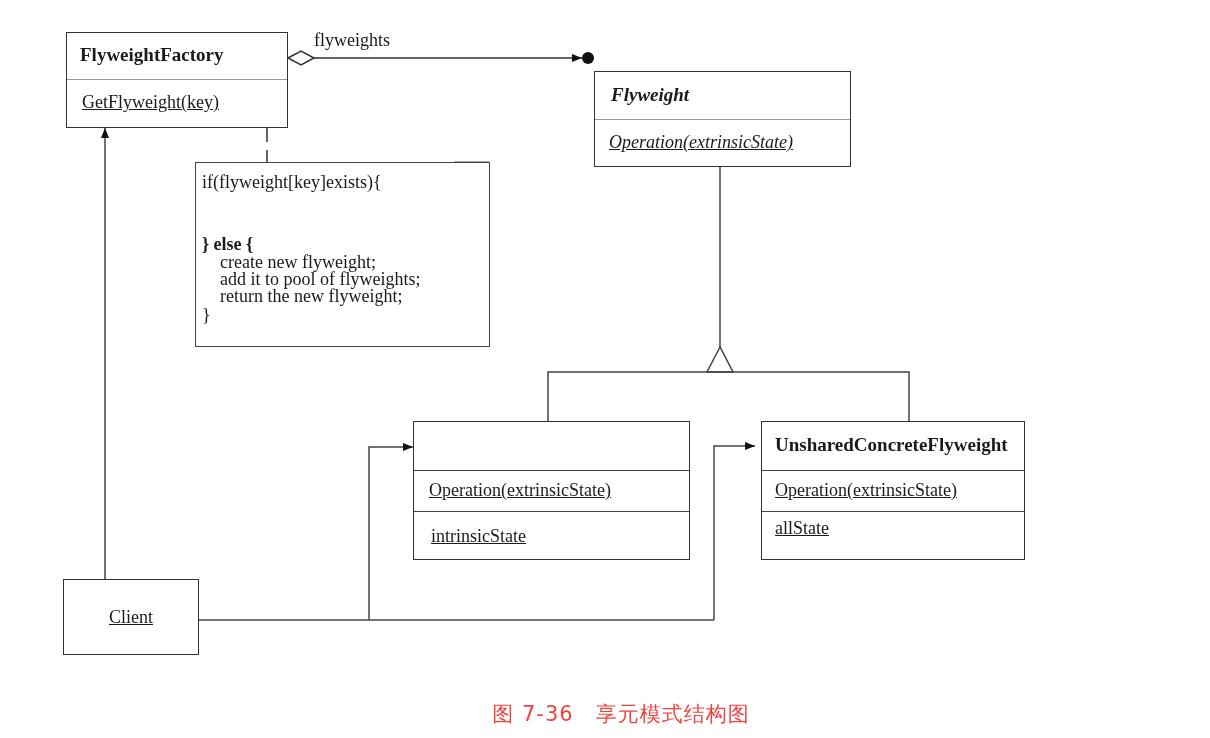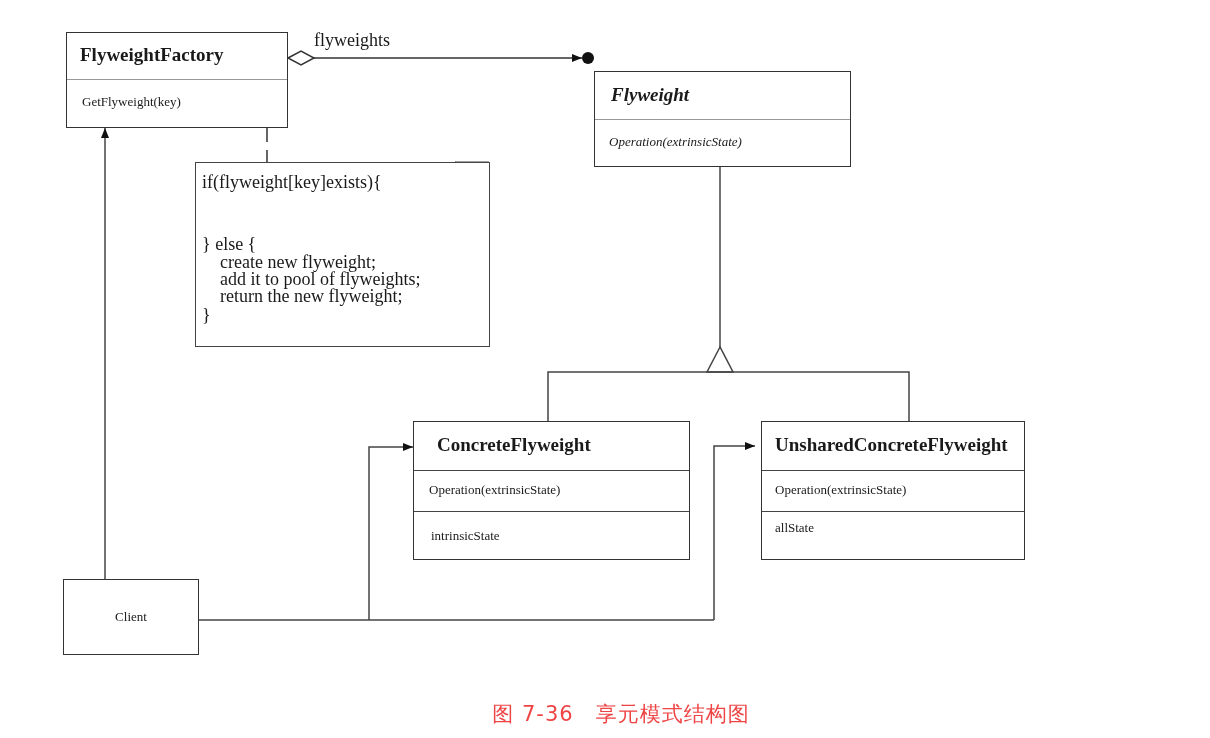--- a/index.html
+++ b/index.html
@@ -4,21 +4,21 @@
 <style>
   html, body { margin: 0; padding: 0; background: #ffffff; }
   body { width: 1210px; height: 738px; position: relative; overflow: hidden;
          font-family: "Liberation Serif", "DejaVu Serif", serif; color: #1a1a1a; }
   #diagram { position: absolute; left: 0; top: 0; }
   .box { position: absolute; border: 1.5px solid #333; background: #fff; box-sizing: border-box; }
   .sec { position: absolute; left: 0; right: 0; box-sizing: border-box; white-space: nowrap; }
   .sec.div { border-top: 1px solid #999; }
   .sec.div2 { border-top: 1.5px solid #444; }
   .title { font-weight: bold; font-size: 19px; }
-  .op { font-size: 13px; }
+  .op { font-size: 18px; text-decoration: underline; }
   .ital { font-style: italic; }
   .note { position: absolute; left: 195px; top: 162px; width: 295px; height: 185px;
           border: 1.5px solid #444; background: #fff; box-sizing: border-box; }
   .note-line { position: absolute; left: 6px; font-size: 18px; line-height: 18px; white-space: pre; }
   .label { position: absolute; font-size: 18px; white-space: nowrap; }
   .caption { position: absolute; left: 16px; width: 1210px; top: 700px; text-align: center;
              font-size: 21px; font-family: "DejaVu Sans", sans-serif; letter-spacing: 1px; color: #ef4444; }
 </style>
 </head>
 <body>
@@ -75,33 +75,30 @@
     <span class="title ital">Flyweight</span>
   </div>
   <div class="sec div" style="top:47px; height:47px; padding:12px 0 0 14px;">
     <span class="op ital">Operation(extrinsicState)</span>
   </div>
 </div>
 
 <div class="note">
   <div class="note-line" style="top:10px;">if(flyweight[key]exists){</div>
   <div class="note-line" style="top:46px;"></div>
-  <div class="note-line" style="top:72px;">} else {</div>
+  <div class="note-line" style="top:72px;font-weight:bold;">} else {</div>
   <div class="note-line" style="top:90px;">    create new flyweight;</div>
   <div class="note-line" style="top:107px;">    add it to pool of flyweights;</div>
   <div class="note-line" style="top:124px;">    return the new flyweight;</div>
   <div class="note-line" style="top:143px;">}</div>
 </div>
 
 <div class="label" style="left:314px; top:30px;">flyweights</div>
 
 <div class="box" style="left:413px; top:421px; width:277px; height:139px;">
-  <div class="sec" style="top:0; height:48px; padding:12px 0 0 23px;">
-    <span class="title">ConcreteFlyweight</span>
-  </div>
   <div class="sec div2" style="top:48px; height:41px; padding:9px 0 0 15px;">
     <span class="op">Operation(extrinsicState)</span>
   </div>
   <div class="sec div2" style="top:89px; height:48px; padding:14px 0 0 17px;">
     <span class="op">intrinsicState</span>
   </div>
 </div>
 
 <div class="box" style="left:761px; top:421px; width:264px; height:139px;">
   <div class="sec" style="top:0; height:48px; padding:12px 0 0 13px;">

